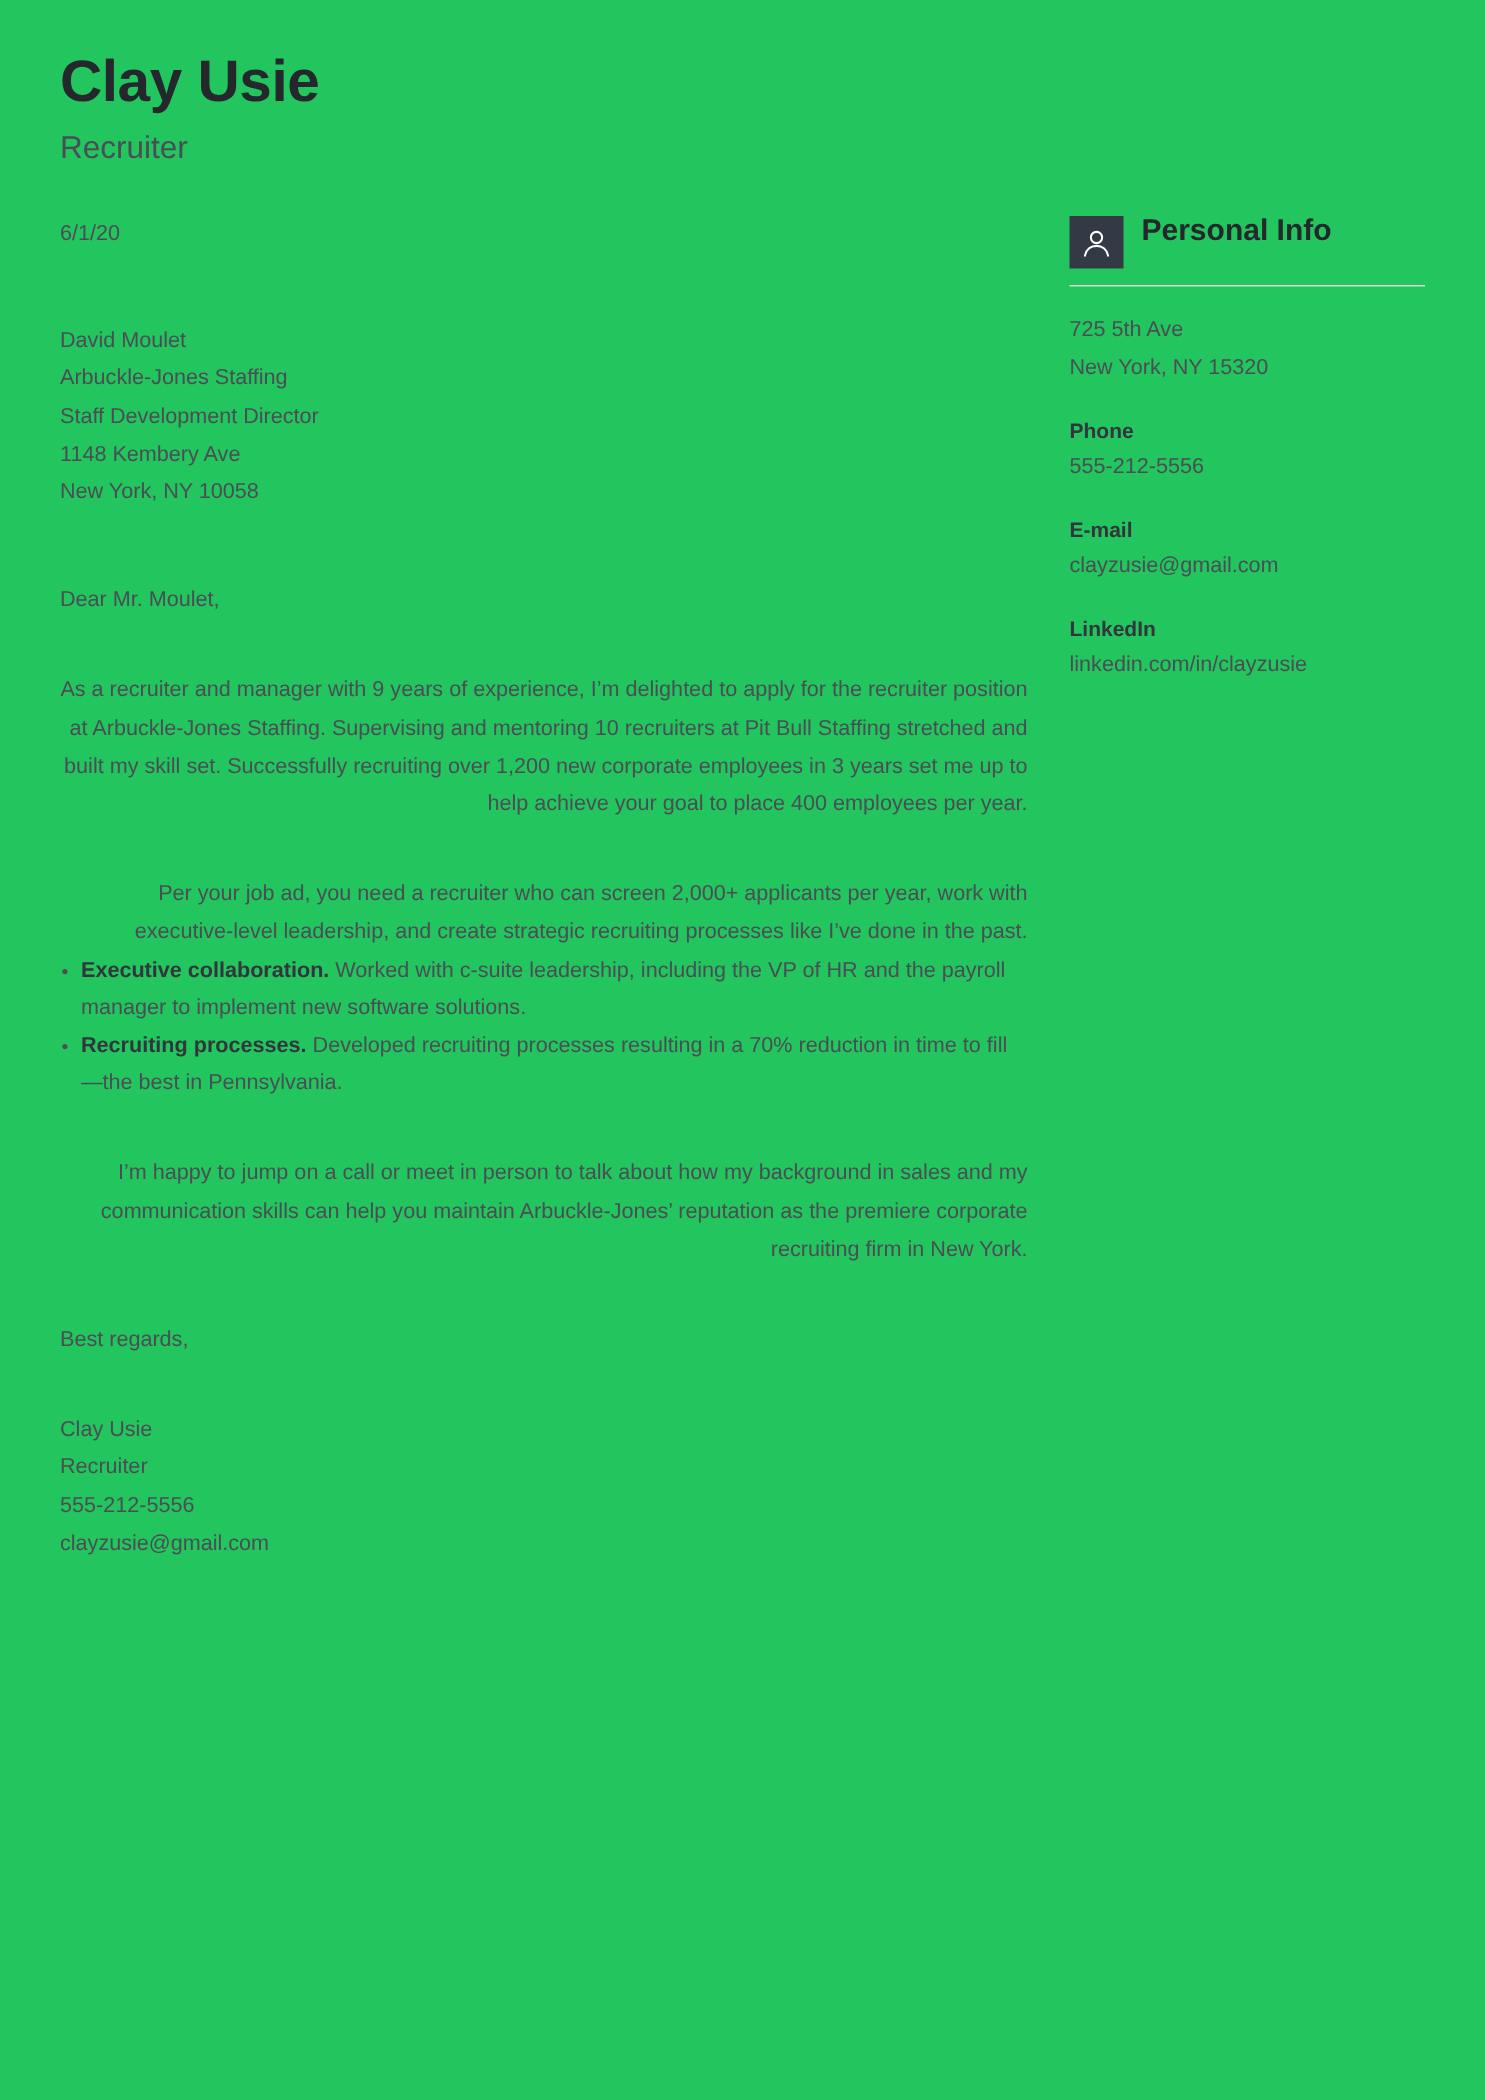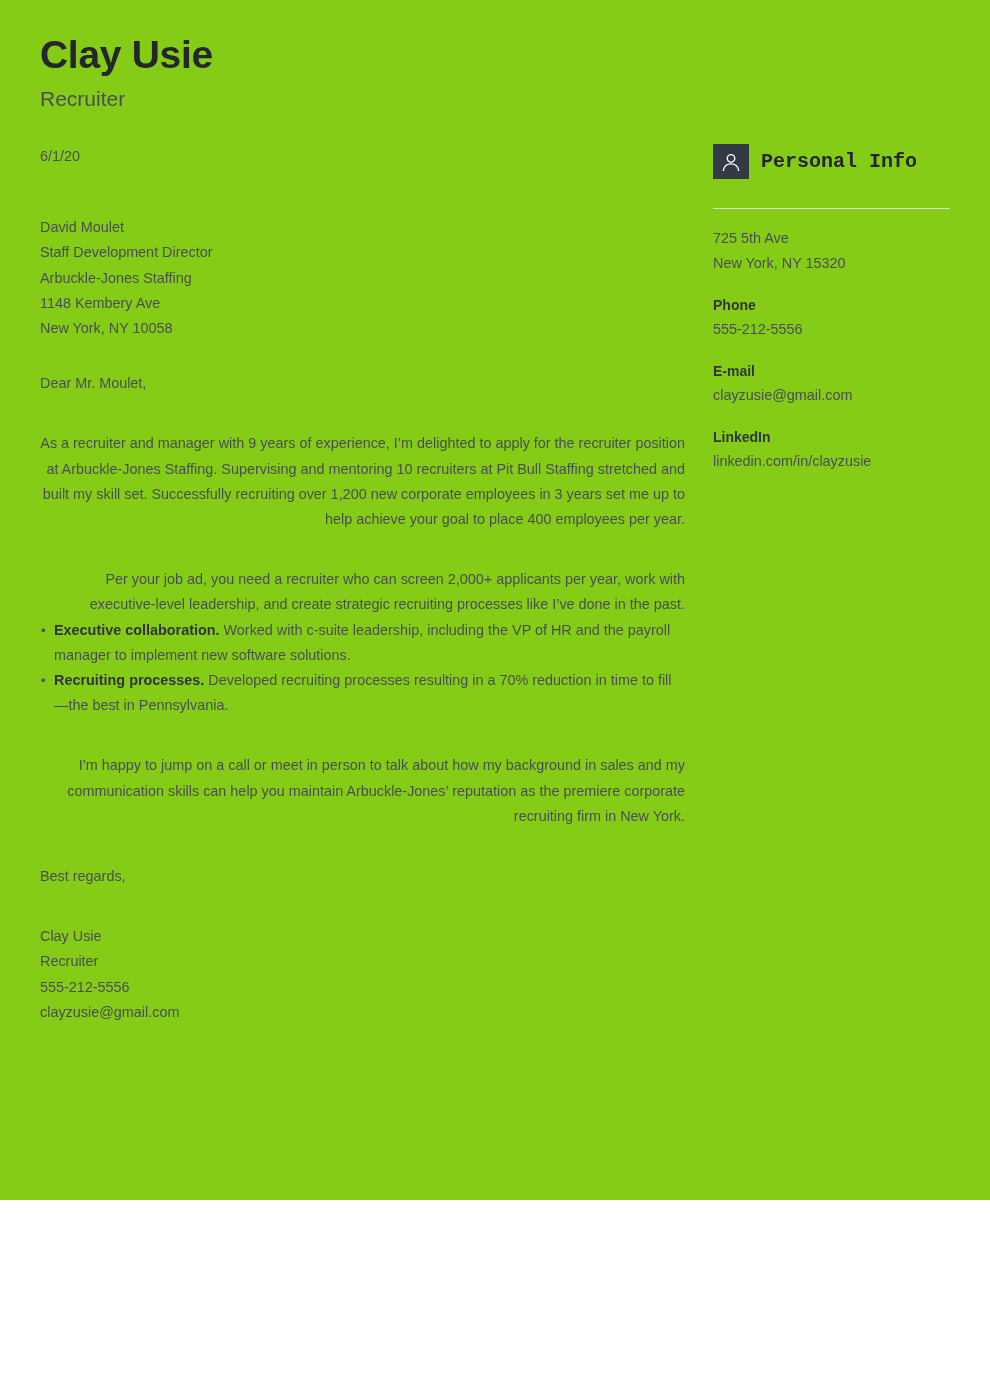--- a/index.html
+++ b/index.html
@@ -12,22 +12,22 @@
     width: 990px;
     height: 1400px;
     font-family: "Liberation Sans", sans-serif;
     color: #3b3f45;
     position: relative;
     overflow: hidden;
   }
 
   .page {
     width: 990px;
-    height: 1200px;
-    background: #84cc16;
+    height: 1400px;
+    background: #22c55e;
     position: relative;
     padding: 0;
   }
 
   
   .header {
     position: absolute;
     left: 40px;
     top: 34px;
     width: 640px;
@@ -61,21 +61,21 @@
   .letter .date {
     margin: 0 0 0 0;
   }
   .recipient {
     margin-top: 46px;
   }
   .recipient div {
     line-height: 25.2px;
   }
   .salutation {
-    margin-top: 30px;
+    margin-top: 47px;
   }
   .para {
     margin-top: 35px;
     text-align: right;
   }
   .bullets {
     list-style: none;
     margin: 0;
     padding: 0;
   }
@@ -108,24 +108,23 @@
 
   
   .sidebar {
     position: absolute;
     left: 713px;
     top: 144px;
     width: 237px;
   }
   .sidebar-head {
     display: flex;
-    align-items: center;
-    padding-bottom: 29px;
+    align-items: flex-start;
+    padding-bottom: 11px;
     border-bottom: 1px solid #d9dadc;
-    font-family: Liberation Mono, monospace;
   }
   .sidebar-icon {
     width: 36px;
     height: 35px;
     background: #343a45;
     display: flex;
     align-items: center;
     justify-content: center;
     flex: 0 0 auto;
   }
@@ -161,22 +160,22 @@
     <h1 class="name">Clay Usie</h1>
     <div class="job-title">Recruiter</div>
   </div>
 
   <div class="letter">
 
     <div class="date">6/1/20</div>
 
     <div class="recipient">
       <div>David Moulet</div>
+      <div>Arbuckle-Jones Staffing</div>
       <div>Staff Development Director</div>
-      <div>Arbuckle-Jones Staffing</div>
       <div>1148 Kembery Ave</div>
       <div>New York, NY 10058</div>
     </div>
 
     <div class="salutation">Dear Mr. Moulet,</div>
 
     <div class="para">As a recruiter and manager with 9 years of experience, I’m delighted to apply for the recruiter position at Arbuckle-Jones Staffing. Supervising and mentoring 10 recruiters at Pit Bull Staffing stretched and built my skill set. Successfully recruiting over 1,200 new corporate employees in 3 years set me up to help achieve your goal to place 400 employees per year.</div>
 
     <div class="para">Per your job ad, you need a recruiter who can screen 2,000+ applicants per year, work with executive-level leadership, and create strategic recruiting processes like I’ve done in the past.</div>
 

